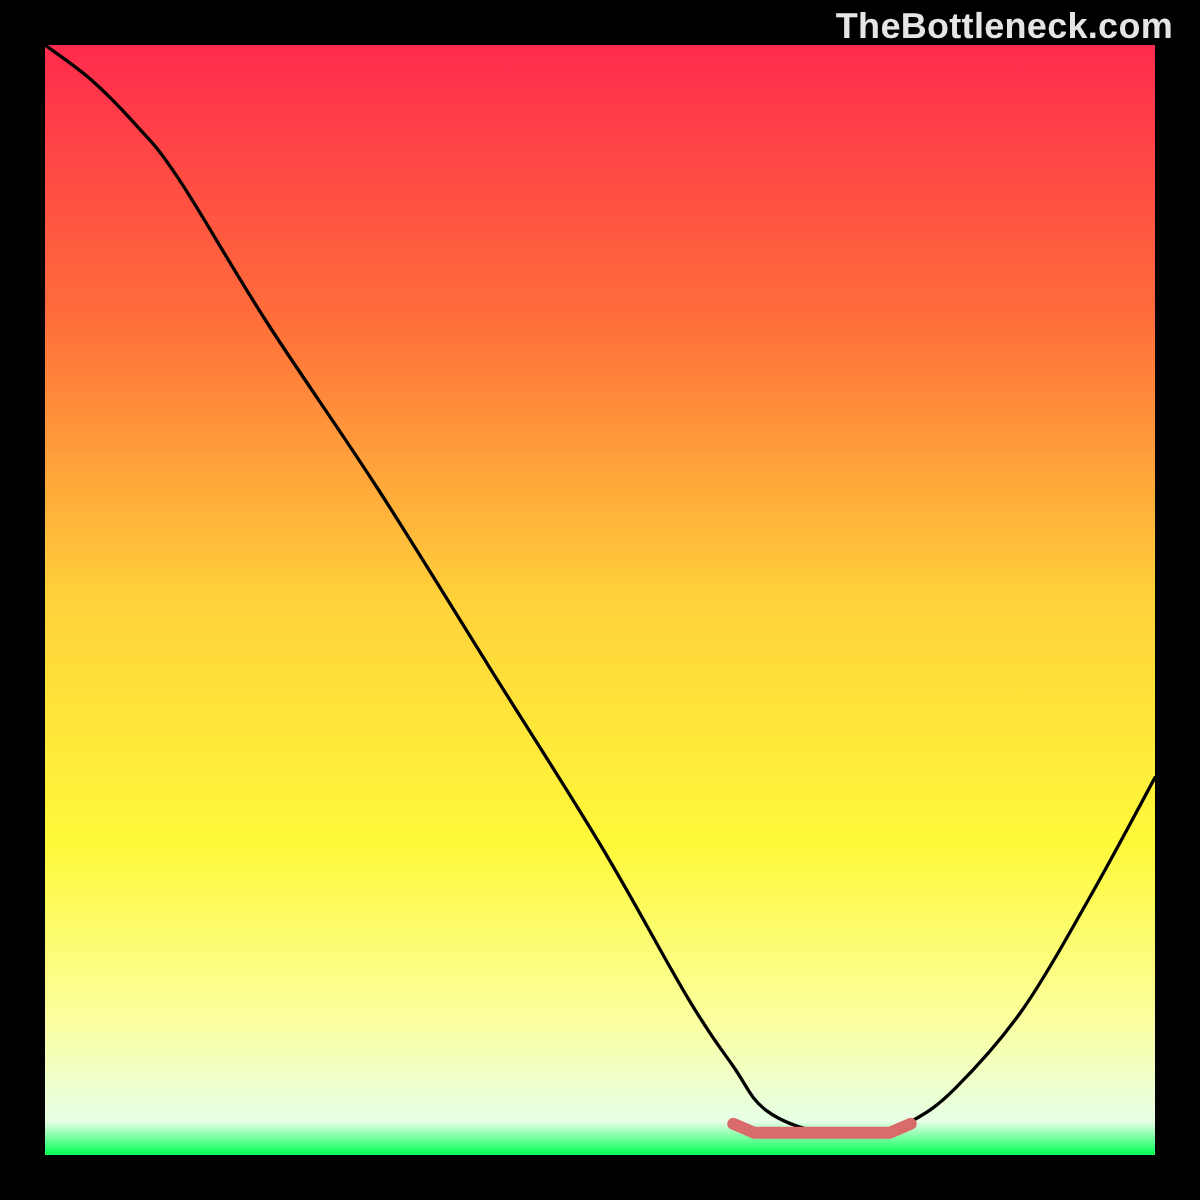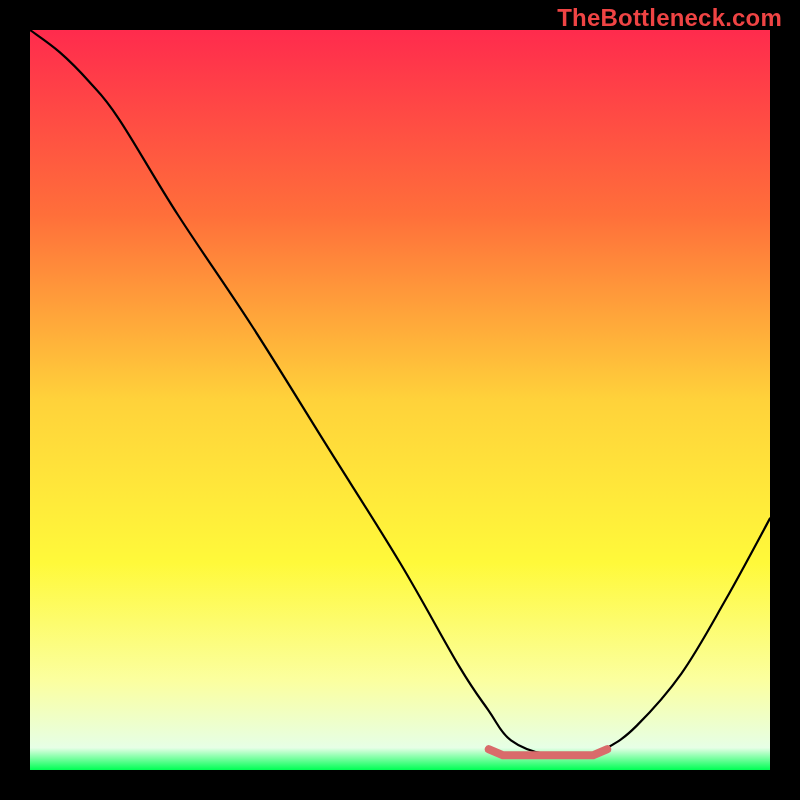--- a/index.html
+++ b/index.html
@@ -16,21 +16,21 @@
     height: 800px;
     background: #000;
   }
   .watermark {
     position: absolute;
     top: 4px;
     right: 18px;
     font-family: Arial, Helvetica, sans-serif;
     font-size: 24px;
     font-weight: bold;
-    color: #ef4444;
+    color: #e5e5e5;
     letter-spacing: 0.2px;
   }
   svg.plot {
     position: absolute;
     left: 30px;
     top: 30px;
     width: 740px;
     height: 740px;
     display: block;
   }

